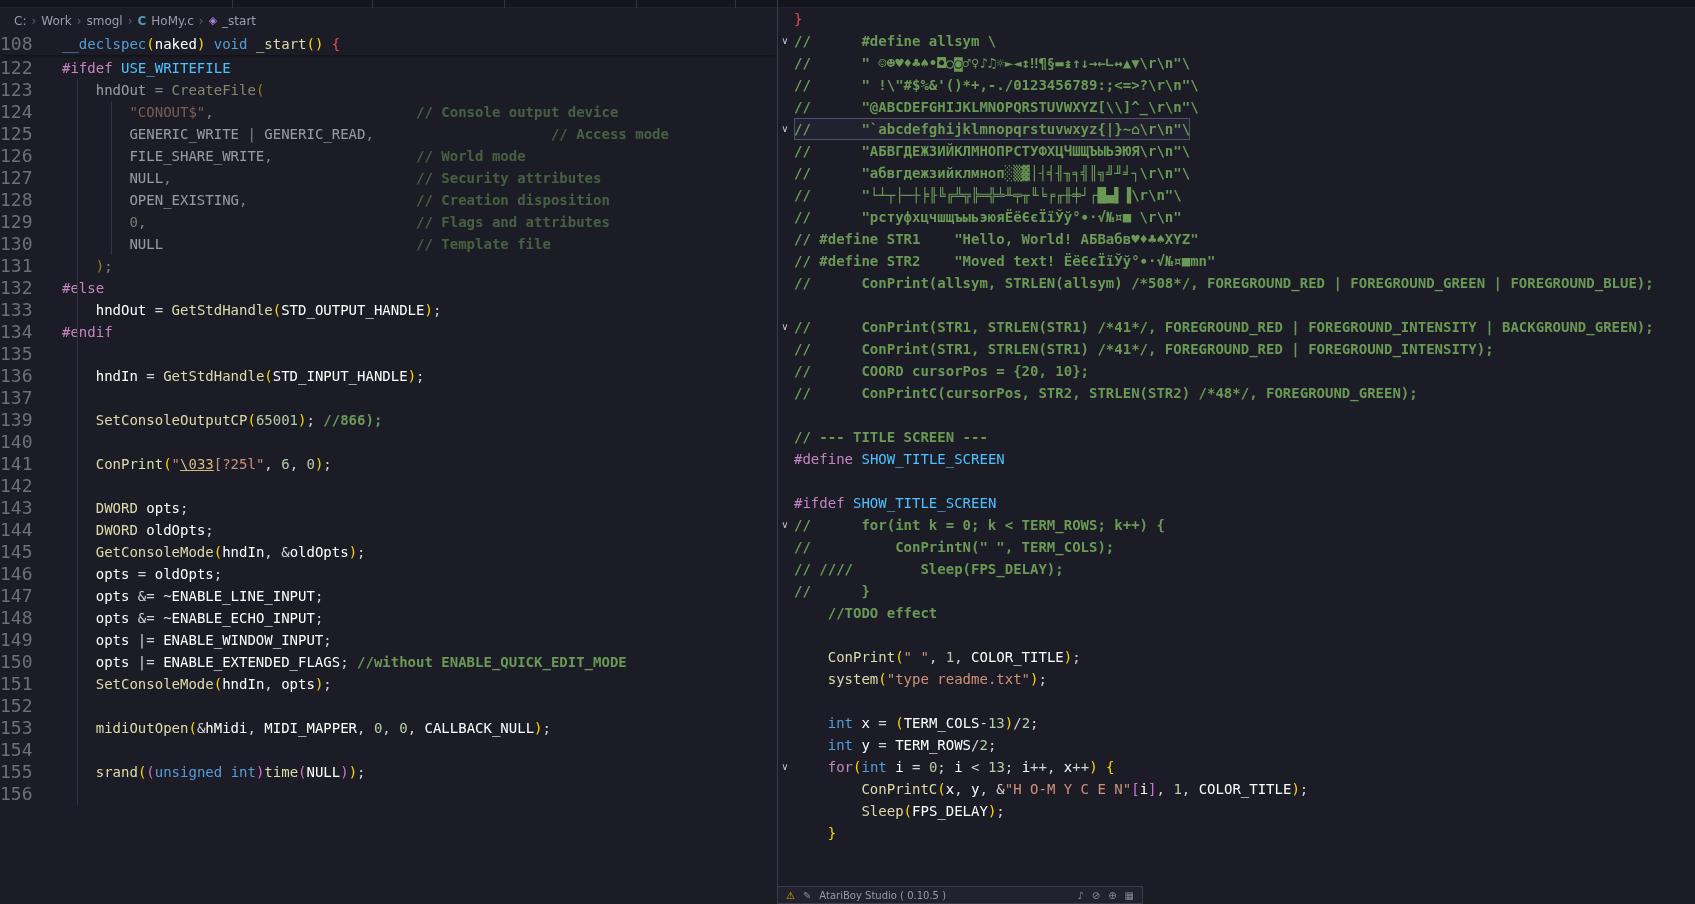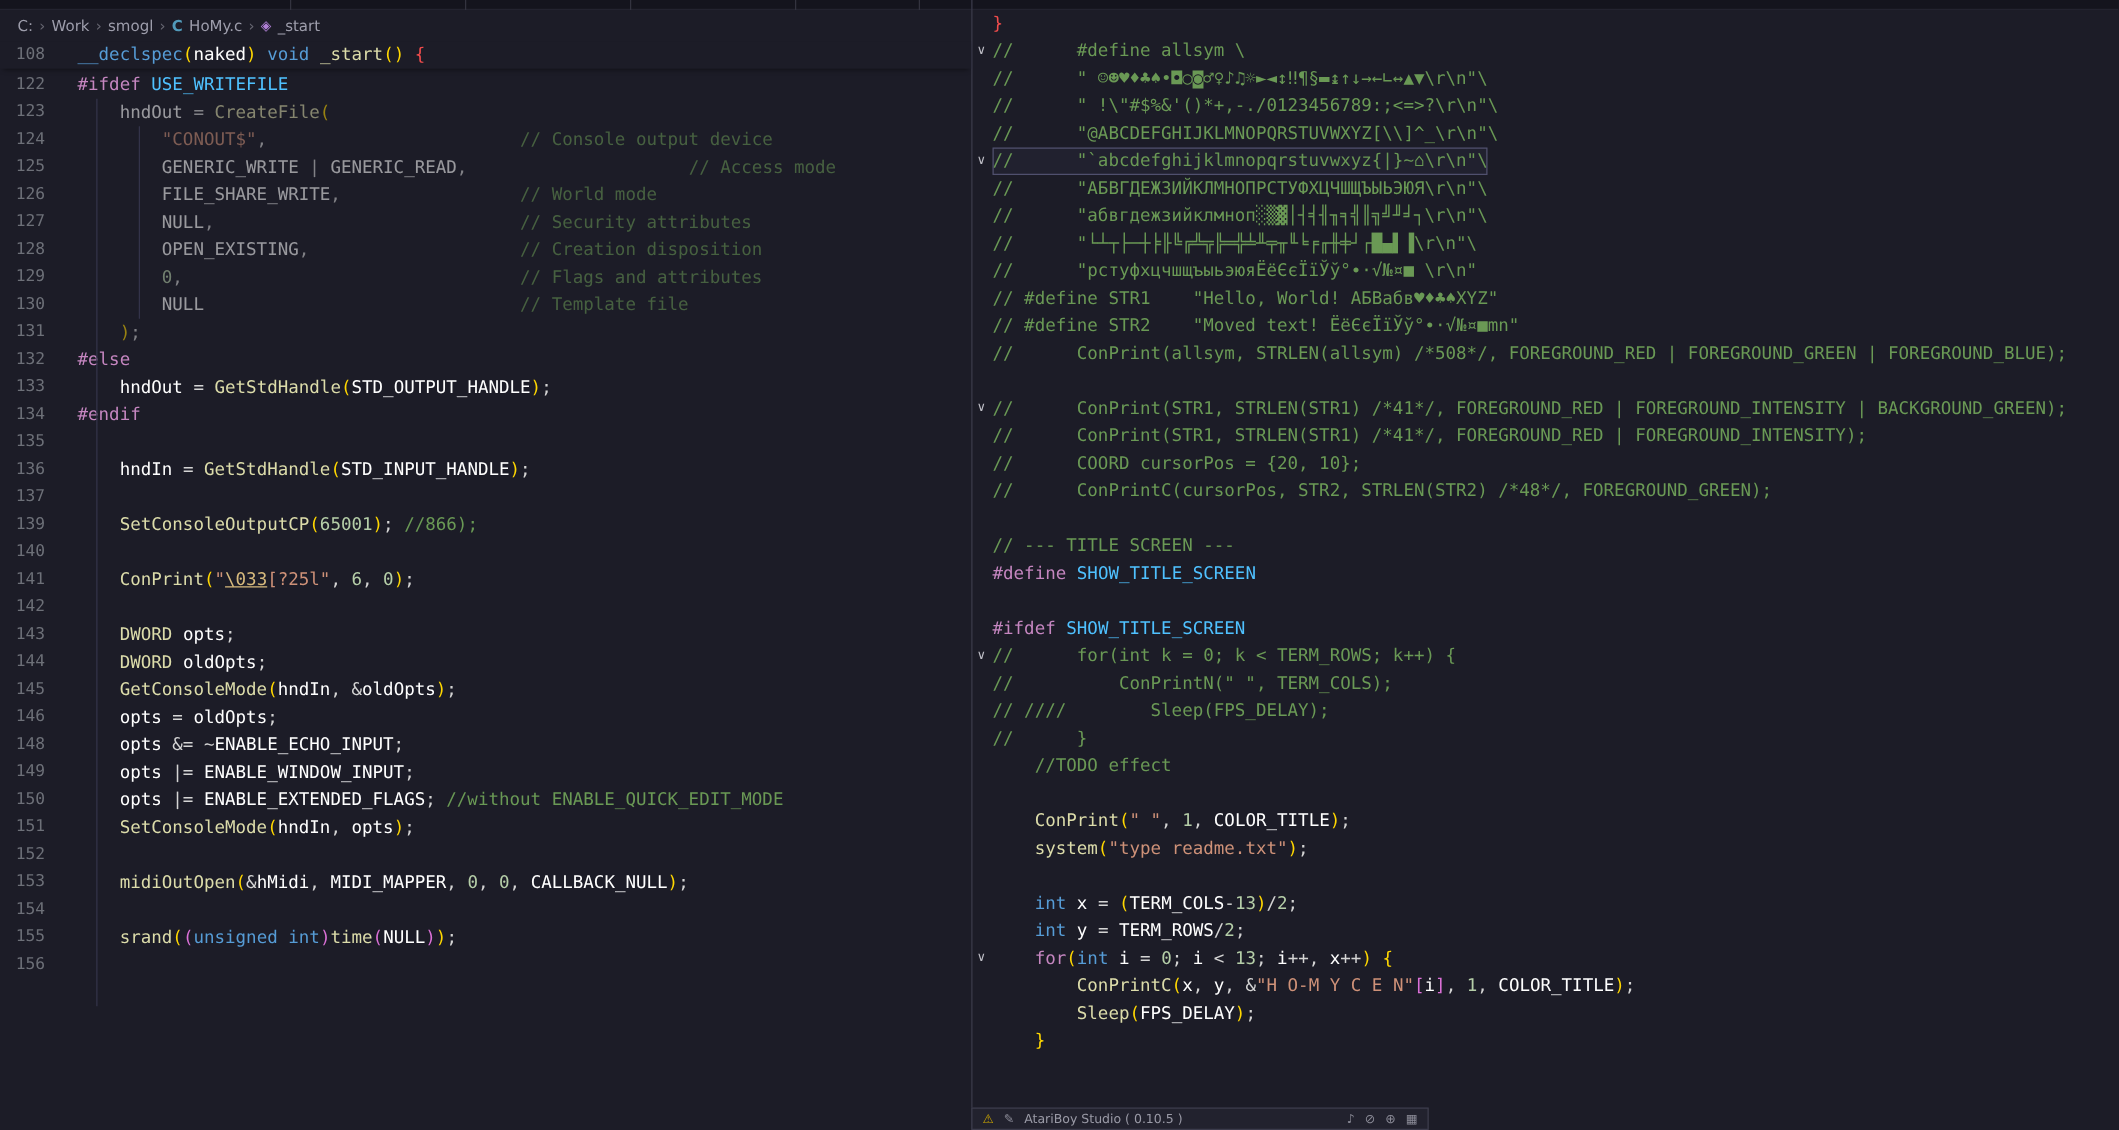--- a/index.html
+++ b/index.html
@@ -17,21 +17,21 @@
   .crumb-sep { color:#64646f; font-size:12px; }
   .c-file-ic { color:#519aba; font-weight:bold; font-size:12px; font-family:"DejaVu Sans",sans-serif; }
   .sym-ic { color:#b180d7; font-size:11px; }
 
   
   .left-pane { position:absolute; top:33px; left:0; width:777px; height:871px; overflow:hidden; }
   .right-pane { position:absolute; top:0; left:778px; width:917px; height:904px; overflow:hidden; }
   .sash { position:absolute; top:0; left:777px; width:1px; height:904px; background:#3a3a4a; }
 
   .row { display:flex; height:22px; line-height:22px; font-size:14px; }
-  .gutter { flex:0 0 50px; text-align:right; padding-right:14px; color:#6d7078; font-size:13px; user-select:none; }
+  .gutter { flex:0 0 50px; text-align:left; padding-right:14px; color:#6d7078; font-size:18px; user-select:none; }
   .fold { flex:0 0 14px; text-align:center; color:#c0c0c8; font-size:10px; font-family:"DejaVu Sans",sans-serif; }
   .code { white-space:pre; flex:0 0 auto; }
   .left-pane .code { margin-left:12px; }
   .right-pane .code { margin-left:2px; }
   .row.dim .code { opacity:.55; }
   .row.hl .code { outline:1px solid #50506e; outline-offset:-1px; background:rgba(100,100,150,.07); }
 
   .sticky { box-shadow:0 3px 4px -2px rgba(0,0,0,.5); position:relative; z-index:2; background:#1c1c27; margin-bottom:2px; }
 
   .guide { position:absolute; width:1px; background:#33334a; }
@@ -41,21 +41,21 @@
   
   .tk-t { color:#d4d4d4; }
   .tk-k { color:#569cd6;margin-top:16px; }
   .tk-c { color:#c586c0; }
   .tk-f { color:#dcdcaa; }
   .tk-v { color:#ffffff; }
   .tk-m { color:#4fc1ff; }
   .tk-n { color:#b5cea8; }
   .tk-s { color:#ce9178; }
   .tk-e { color:#d7ba7d;text-decoration:underline; }
-  .tk-o { color:#6a9955; }
+  .tk-o { color:#6a9955;font-weight:bold; }
   .tk-1 { color:#ffd700; }
   .tk-2 { color:#da70d6; }
   .tk-r { color:#f14c4c; }
 
   
   .toast { position:absolute; left:777px; top:886px; width:366px; height:18px; background:#22222e;
     border:1px solid #3c3c4c; display:flex; align-items:center; gap:8px; padding:0 8px;
     font:10px "DejaVu Sans",sans-serif; color:#9a9aa6; overflow:hidden; }
   .t-ic { font-size:10px; color:#8a8a96; }
   .t-ic.warn { color:#cca700; }
@@ -185,20 +185,24 @@
       </div>
       <div class="row">
         <span class="gutter">145</span>
         <span class="code"><span class="tk-t">    </span><span class="tk-f">GetConsoleMode</span><span class="tk-1">(</span><span class="tk-v">hndIn</span><span class="tk-t">, &amp;</span><span class="tk-v">oldOpts</span><span class="tk-1">)</span><span class="tk-t">;</span></span>
       </div>
       <div class="row">
         <span class="gutter">146</span>
         <span class="code"><span class="tk-t">    </span><span class="tk-v">opts</span><span class="tk-t"> = </span><span class="tk-v">oldOpts</span><span class="tk-t">;</span></span>
       </div>
       <div class="row">
+        <span class="gutter">147</span>
+        <span class="code"><span class="tk-t">    </span><span class="tk-v">opts</span><span class="tk-t"> &amp;= ~</span><span class="tk-v">ENABLE_LINE_INPUT</span><span class="tk-t">;</span></span>
+      </div>
+      <div class="row">
         <span class="gutter">148</span>
         <span class="code"><span class="tk-t">    </span><span class="tk-v">opts</span><span class="tk-t"> &amp;= ~</span><span class="tk-v">ENABLE_ECHO_INPUT</span><span class="tk-t">;</span></span>
       </div>
       <div class="row">
         <span class="gutter">149</span>
         <span class="code"><span class="tk-t">    </span><span class="tk-v">opts</span><span class="tk-t"> |= </span><span class="tk-v">ENABLE_WINDOW_INPUT</span><span class="tk-t">;</span></span>
       </div>
       <div class="row">
         <span class="gutter">150</span>
         <span class="code"><span class="tk-t">    </span><span class="tk-v">opts</span><span class="tk-t"> |= </span><span class="tk-v">ENABLE_EXTENDED_FLAGS</span><span class="tk-t">; </span><span class="tk-o">//without ENABLE_QUICK_EDIT_MODE</span></span>

